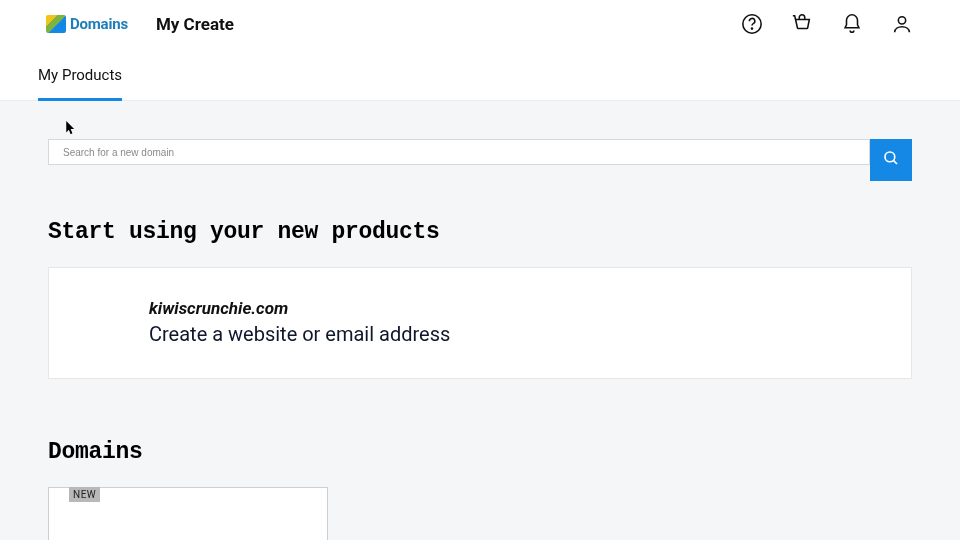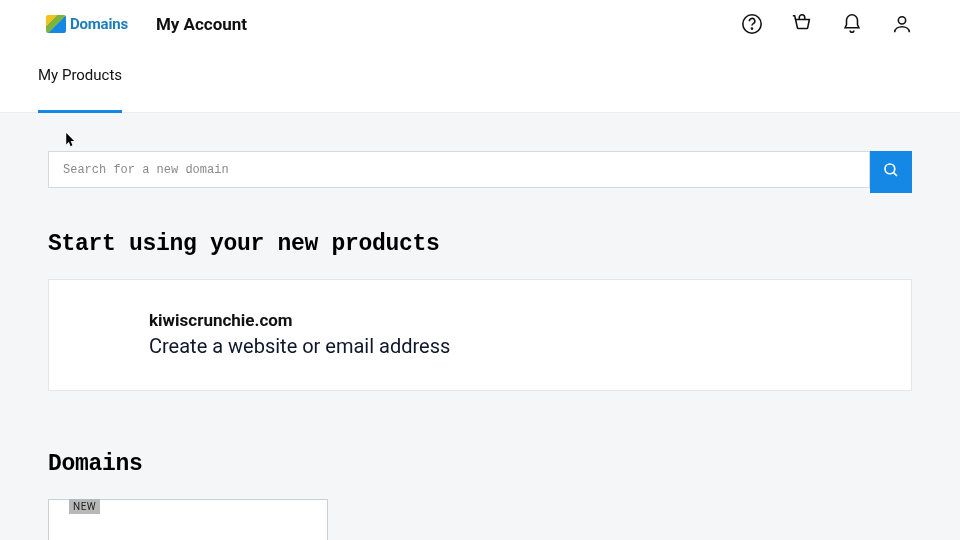--- a/index.html
+++ b/index.html
@@ -6,47 +6,47 @@
     body { font-family: -apple-system, BlinkMacSystemFont, "Segoe UI", Roboto, Helvetica, Arial, sans-serif; background: #fff; color: #111; width: 960px; height: 540px; overflow: hidden; }
     .header { display: flex; align-items: center; justify-content: space-between; padding: 12px 46px 12px 46px; background: #fff; }
     .header-left { display: flex; align-items: center; gap: 28px; }
     .logo { display: flex; align-items: center; gap: 2px; }
     .logo-text { font-size: 15px; font-weight: 700; color: #1D7EB8; letter-spacing: -0.2px; }
     .my-account { font-size: 17px; font-weight: 700; color: #111; }
     .header-icons { display: flex; align-items: center; gap: 26px; }
     .icon-wrap { width: 24px; height: 24px; display: flex; align-items: center; justify-content: center; cursor: pointer; color: #111; }
     .icon-wrap svg { stroke: #111; }
     .tabs { display: flex; gap: 30px; padding: 18px 38px 0 38px; background: #fff; border-bottom: 1px solid #ececec; }
-    .tab { font-size: 15px; color: #111; padding-bottom: 26px; cursor: pointer; display: flex; align-items: flex-start; gap: 6px; }
+    .tab { font-size: 15px; color: #111; padding-bottom: 14px; cursor: pointer; display: flex; align-items: flex-start; gap: 6px; }
     .tab.active { font-weight: 400; border-bottom: 3px solid #1587E4; margin-bottom: -1px; }
     .content { background: #f5f6f7; padding: 38px 48px 40px 48px; min-height: 430px; }
     .search-row { display: flex; margin-bottom: 38px; position: relative; }
-    .search-input { flex: 1; height: 37px; border: 1px solid #d8d8d8; padding: 0 14px; font-size: 12px; color: #333; background: #fff; outline: none; font-family: Liberation Mono, monospace; }
+    .search-input { flex: 1; height: 26px; border: 1px solid #d8d8d8; padding: 0 14px; font-size: 10px; color: #333; background: #fff; outline: none; }
     .search-input::placeholder { color: #8a8a8a; }
     .search-btn { width: 42px; height: 42px; background: #1587E4; display: flex; align-items: center; justify-content: center; cursor: pointer; }
     .section-title { font-size: 23px; font-weight: 800; color: #000; letter-spacing: -0.3px; margin-bottom: 22px; font-stretch: condensed; font-family: Liberation Mono, monospace; }
     .card { background: #fff; border: 1px solid #e6e6e6; padding: 30px 24px 32px 100px; margin-bottom: 60px; }
-    .card-title { font-size: 17px; font-weight: 700; color: #111; margin-bottom: 4px; }
+    .card-title { font-size: 17px; font-weight: 700; color: #111; margin-bottom: 4px; font-style: italic; }
     .card-sub { font-size: 20px; color: #0f172a; }
     .domains-card { width: 280px; background: #fff; border: 1px solid #cfcfcf; position: relative; padding-top: 30px; height: 60px; }
     .new-badge { position: absolute; top: -1px; left: 20px; background: #b8b8b8; color: #222; font-size: 10px; font-weight: 400; letter-spacing: 0.5px; padding: 2px 4px; }
     .chevron { display: inline-block; }
     .cursor-arrow { position: absolute; top: -18px; left: 18px; font-size: 12px; pointer-events: none; }
     .logo-img { width: 20px; height: 18px; background: linear-gradient(135deg,#f0c419 30%,#7cb342 30%,#7cb342 55%,#1587E4 55%); border-radius: 2px; margin-right: 2px; }
   </style>
 </head>
 <body>
 
 <div class="header">
   <div class="header-left">
     <div class="logo">
       <div class="logo-img"></div>
       <span class="logo-text">Domains</span>
     </div>
-    <div class="my-account">My Account</div>
+    <div class="my-account">My Create</div>
   </div>
   <div class="header-icons">
     <div class="icon-wrap">
       <svg width="22" height="22" viewBox="0 0 24 24" fill="none" stroke-width="1.7">
           <circle cx="12" cy="12" r="10"></circle>
           <path d="M9.1 9a3 3 0 1 1 4.3 2.6c-.8.5-1.4 1.1-1.4 2.1"></path>
           <circle cx="12" cy="17" r="0.6" fill="#111"></circle>
         </svg>
     </div>
     <div class="icon-wrap">

